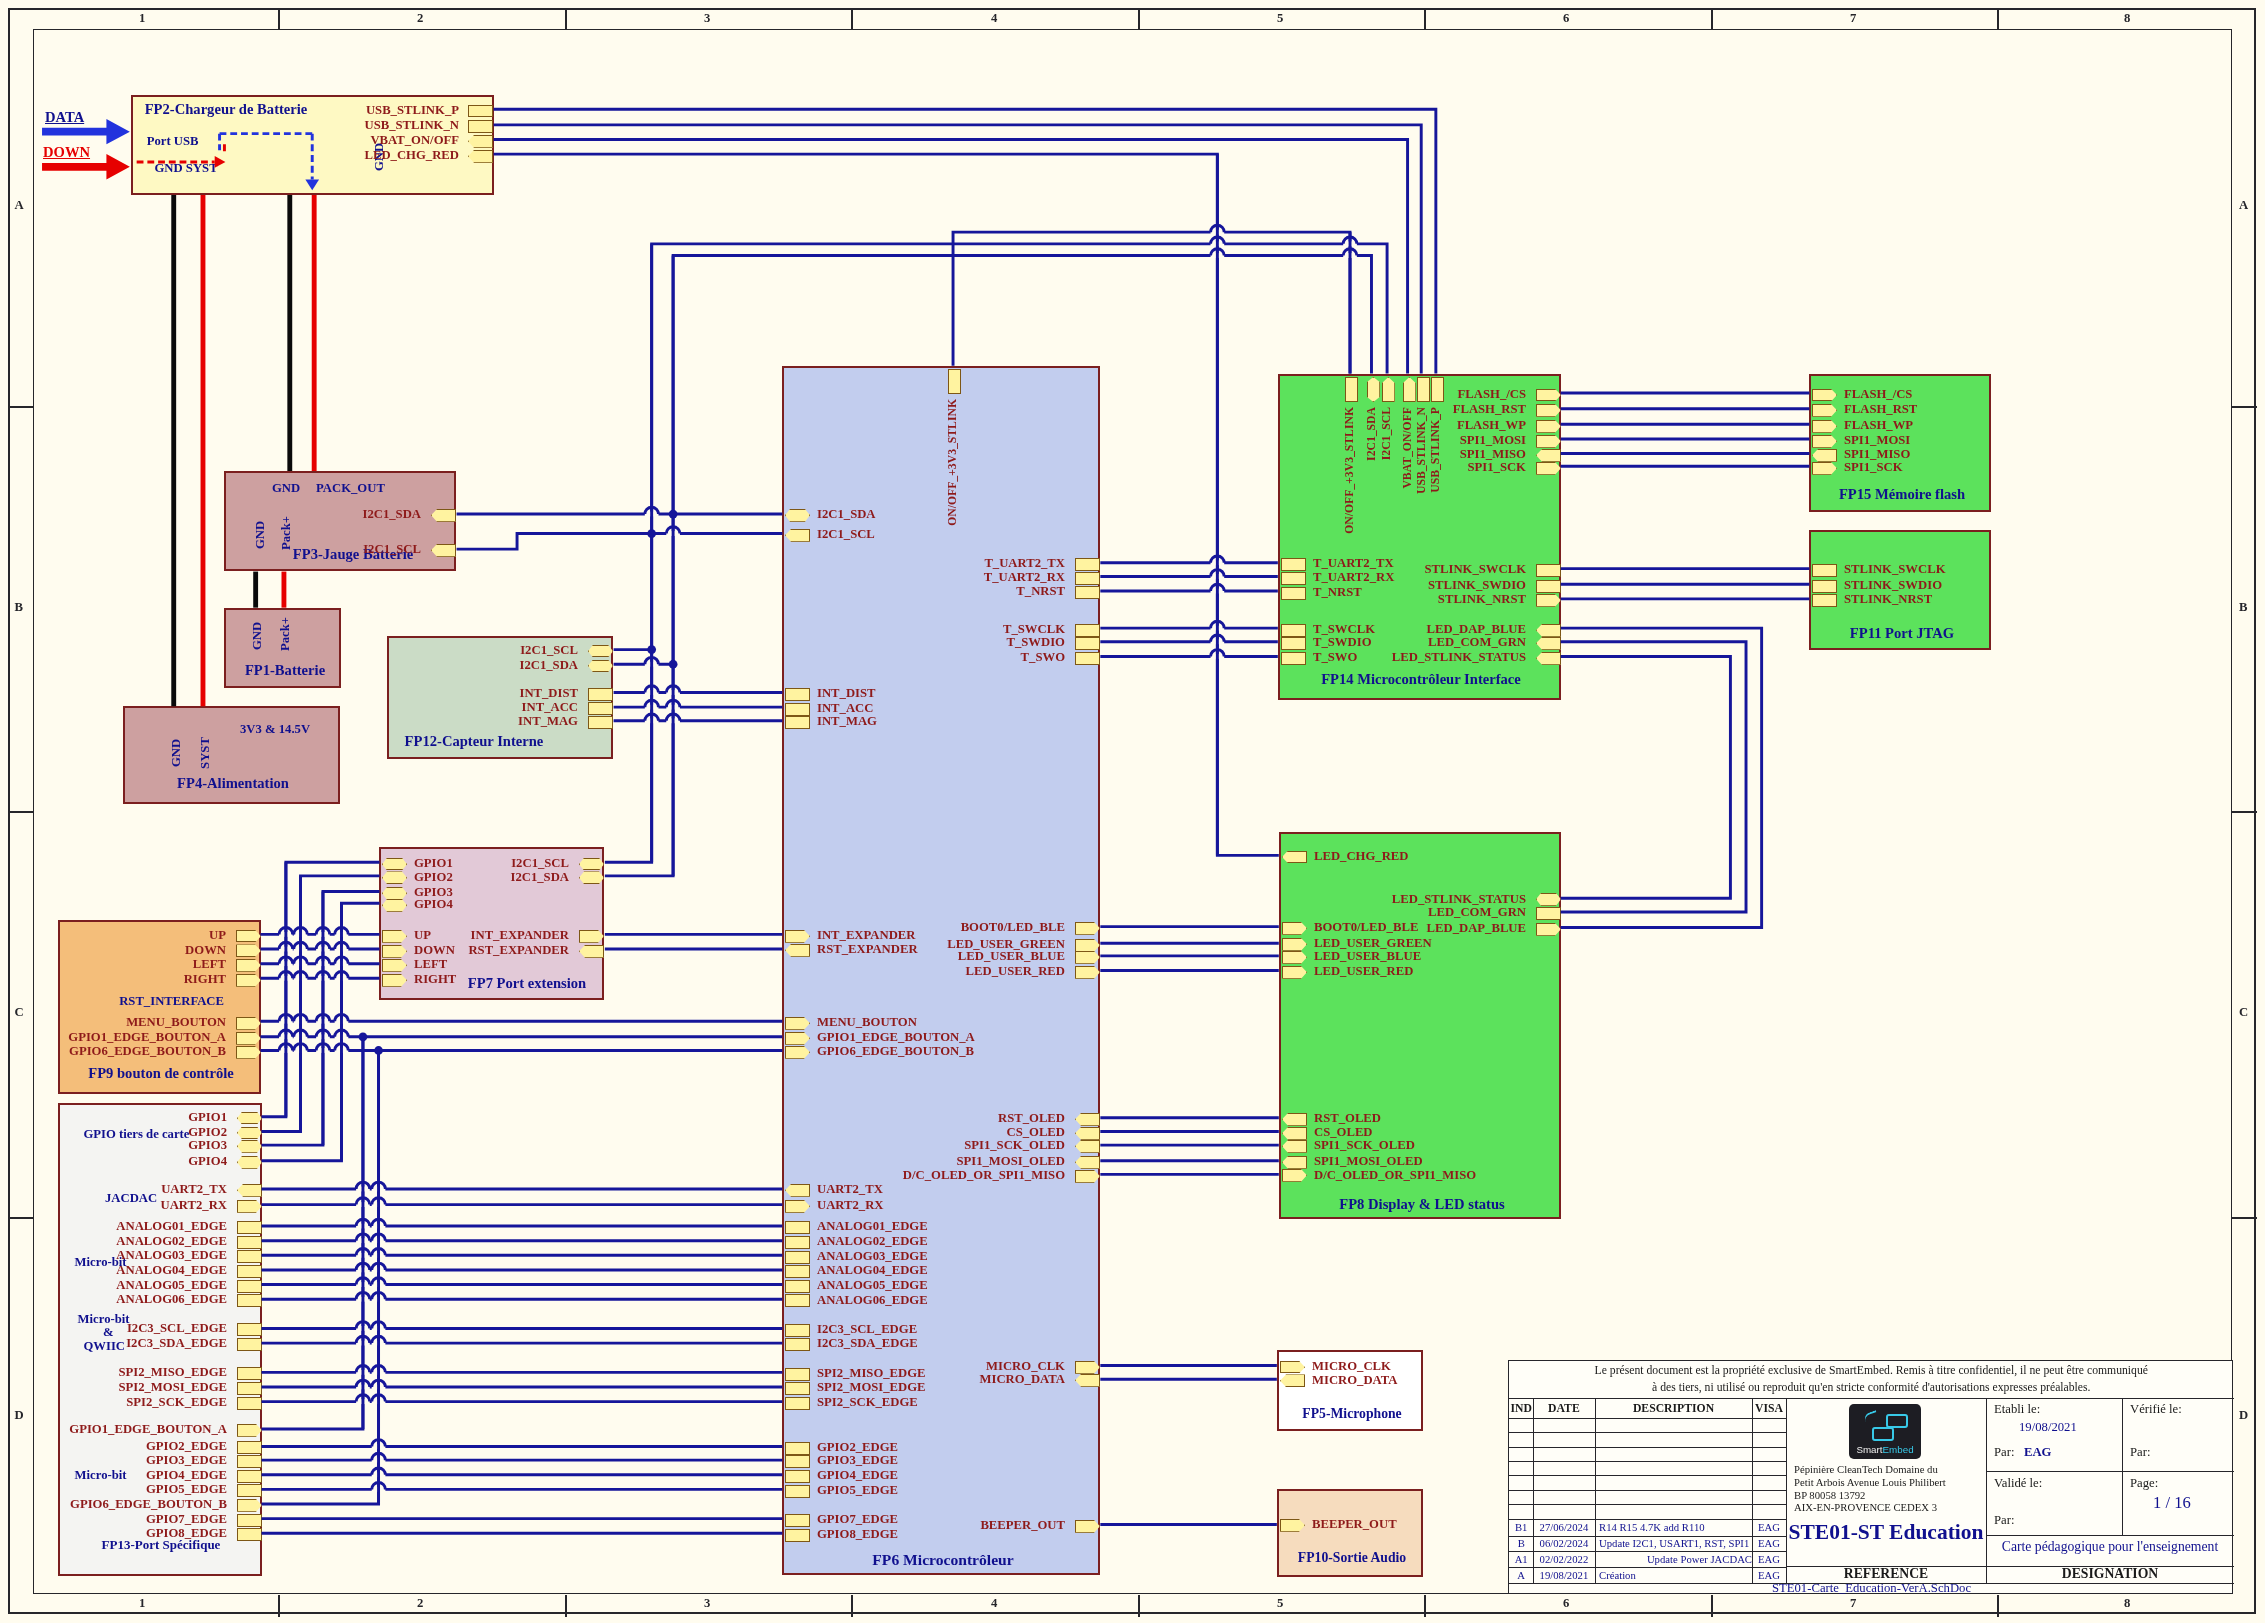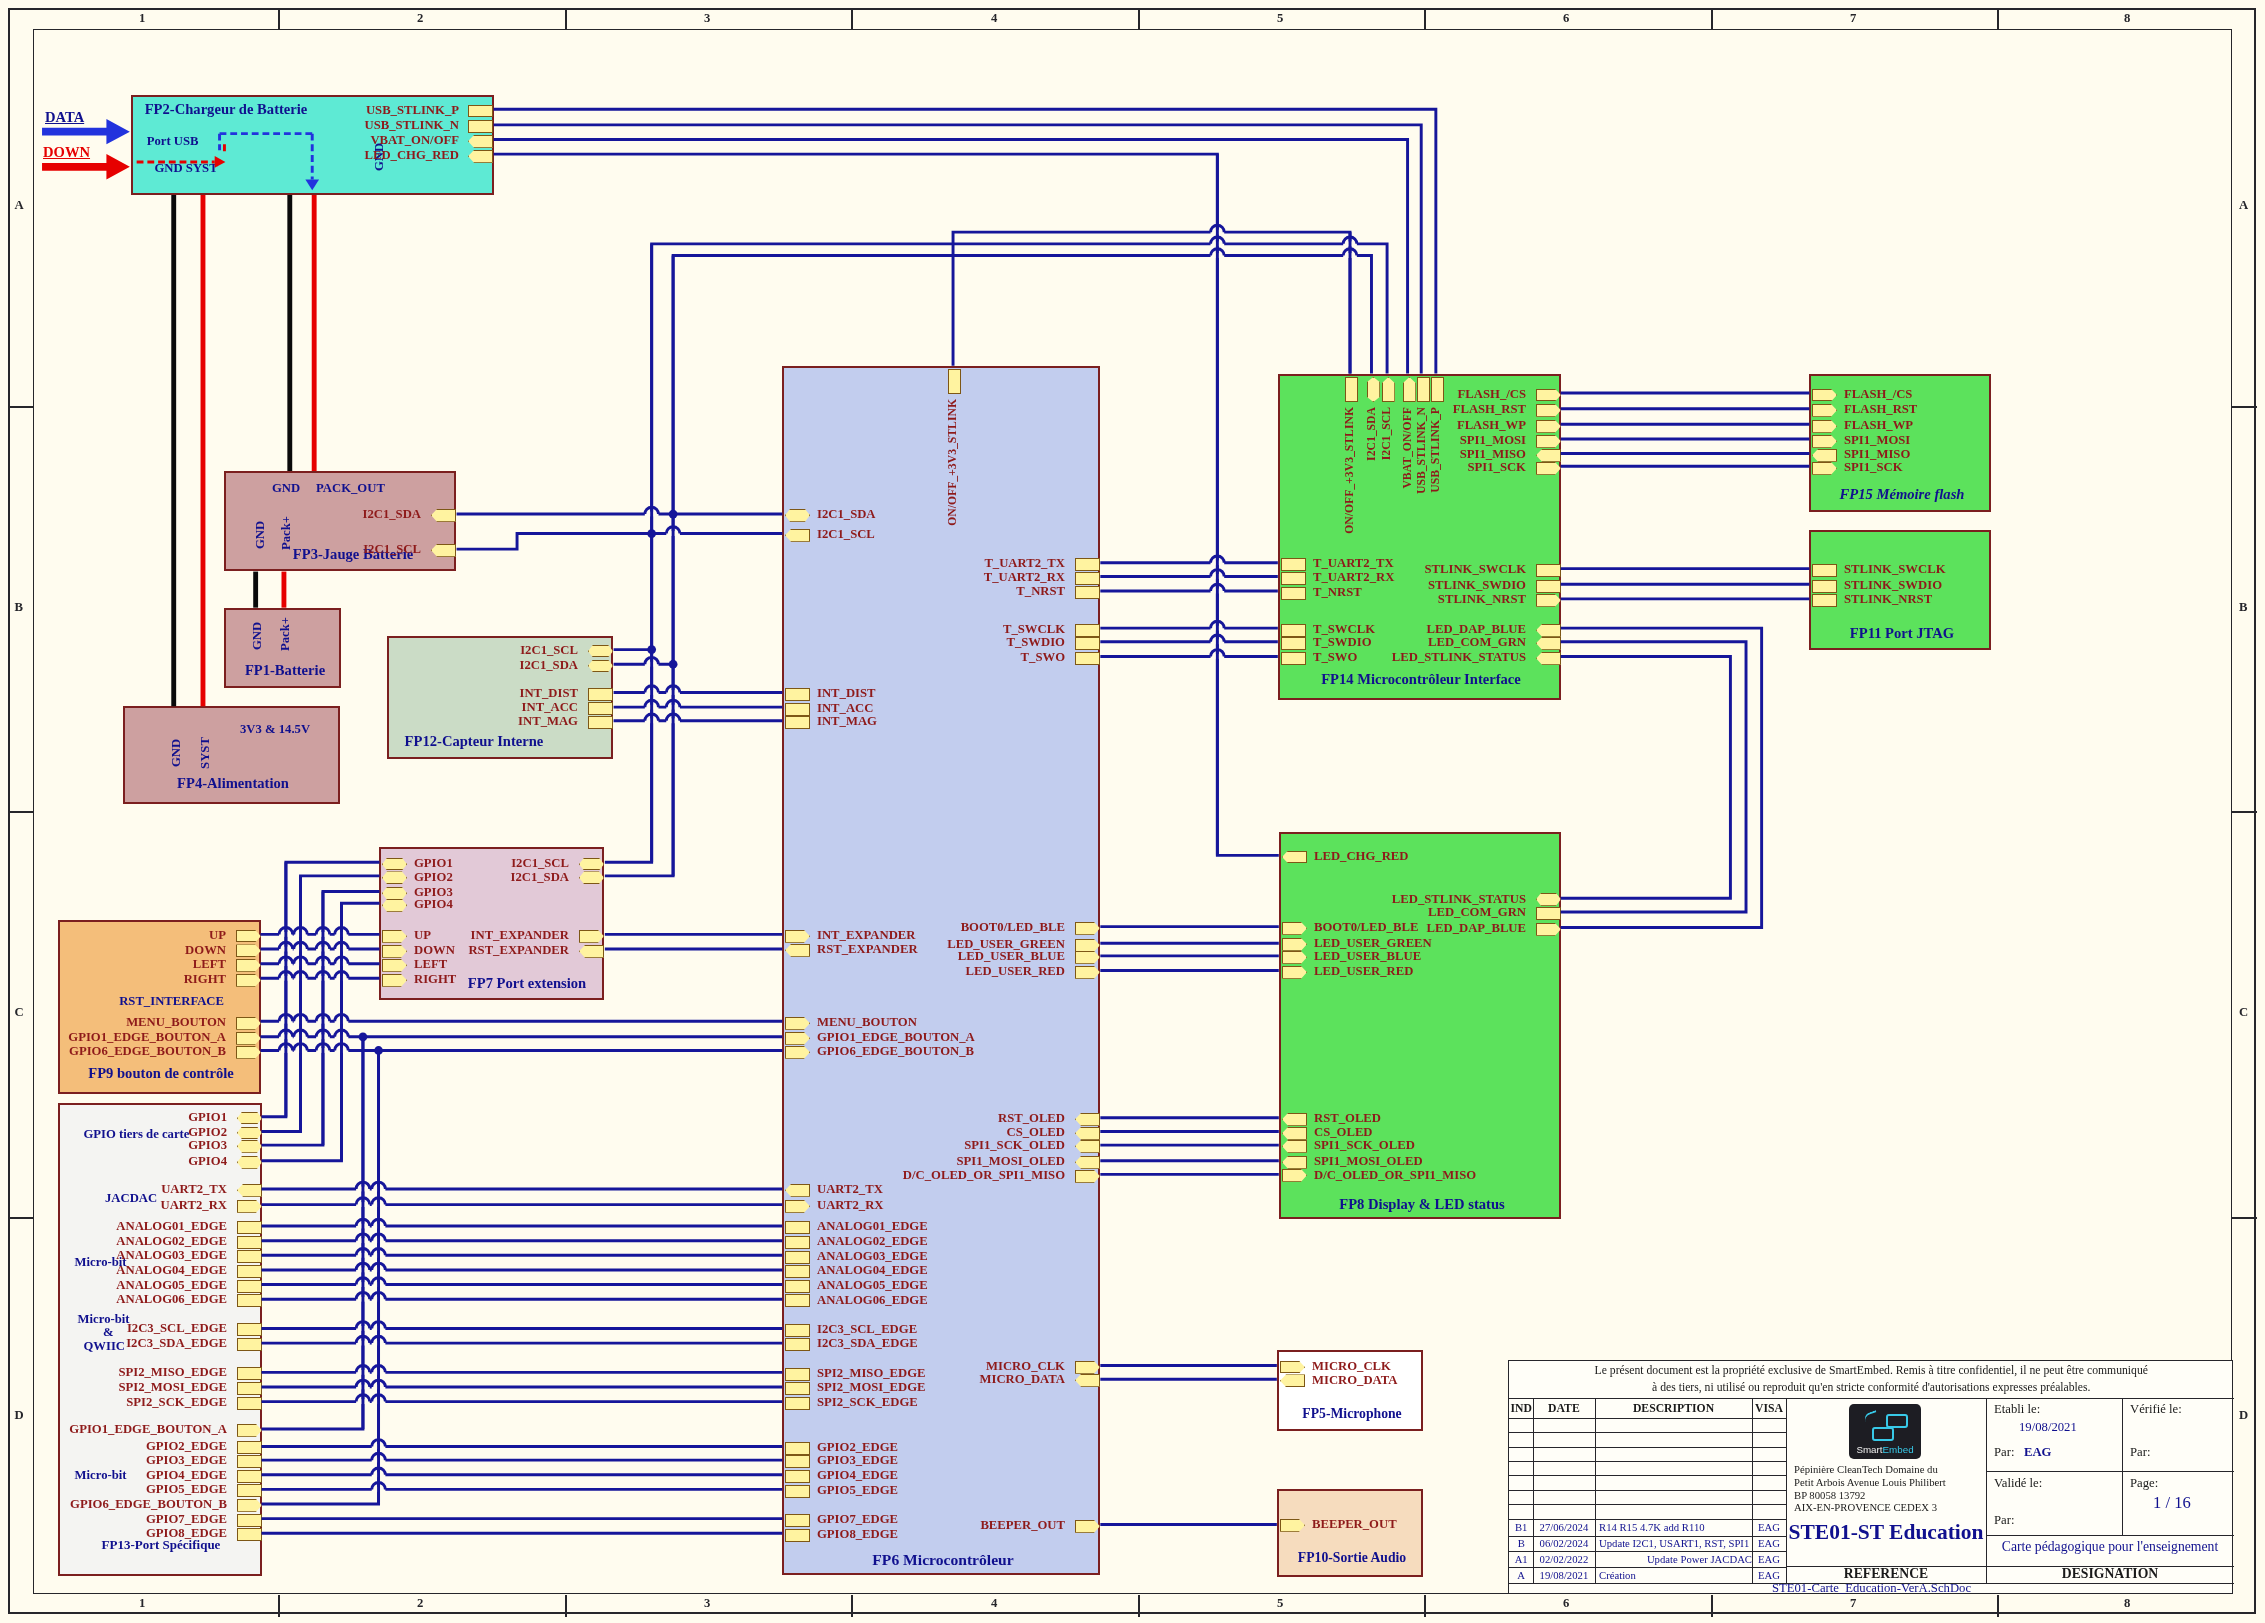--- a/index.html
+++ b/index.html
@@ -90,21 +90,21 @@
       <div class="tick" style="left: 1997px; top: 1595px; width: 1.5px; height: 21.5px;"></div>
       <div class="tick" style="left: 7.8px; top: 406px; width: 25px; height: 1.5px;"></div>
       <div class="tick" style="left: 2232px; top: 406px; width: 25px; height: 1.5px;"></div>
       <div class="tick" style="left: 7.8px; top: 811px; width: 25px; height: 1.5px;"></div>
       <div class="tick" style="left: 2232px; top: 811px; width: 25px; height: 1.5px;"></div>
       <div class="tick" style="left: 7.8px; top: 1217px; width: 25px; height: 1.5px;"></div>
       <div class="tick" style="left: 2232px; top: 1217px; width: 25px; height: 1.5px;"></div>
     </div>
 
   <div id="blocks">
-      <div class="block" style="left: 131px; top: 95px; width: 363px; height: 100px; background: #5eead4;">
+      <div class="block" style="left: 131px; top: 95px; width: 363px; height: 100px; background: #fef9c3;">
         <div class="btext" style="left: 11.7px; top: 4.9px; font-size: 14.6px;">FP2-Chargeur de Batterie</div>
         <div class="btext" style="left: 13.7px; top: 37px;">Port USB</div>
         <div class="btext" style="left: 21.5px; top: 64px;">GND SYST</div>
         <div class="btext vert" style="left: 246px; top: 60px;">GND</div>
         <div class="pin" style="left: 335px; top: 7.8px;"></div>
         <div class="plabel" style="right: 33px; top: 6.8px;">USB_STLINK_P</div>
         <div class="pin" style="left: 335px; top: 23.4px;"></div>
         <div class="plabel" style="right: 33px; top: 22.4px;">USB_STLINK_N</div>
         <div class="pin cl" style="left: 335px; top: 38px;"></div>
         <div class="plabel" style="right: 33px; top: 37px;">VBAT_ON/OFF</div>
@@ -395,21 +395,21 @@
         <div class="pin cr" style="left: 256px; top: 218px;"></div>
         <div class="plabel" style="right: 33px; top: 217px;">STLINK_NRST</div>
         <div class="pin cl" style="left: 256px; top: 248px;"></div>
         <div class="plabel" style="right: 33px; top: 247px;">LED_DAP_BLUE</div>
         <div class="pin cl" style="left: 256px; top: 261px;"></div>
         <div class="plabel" style="right: 33px; top: 260px;">LED_COM_GRN</div>
         <div class="pin cl" style="left: 256px; top: 276px;"></div>
         <div class="plabel" style="right: 33px; top: 275px;">LED_STLINK_STATUS</div>
       </div>
       <div class="block" style="left: 1809px; top: 374px; width: 182px; height: 138px; background: rgb(92, 226, 92);">
-        <div class="btext ctr" style="left: 91px; top: 111px; font-size: 14.6px; font-style: italic;">FP15 Mémoire flash</div>
+        <div class="btext ctr" style="left: 91px; top: 111px; font-size: 14.6px;">FP15 Mémoire flash</div>
         <div class="pin cr" style="left: 1px; top: 12.7px;"></div>
         <div class="plabel" style="left: 33px; top: 11.7px;">FLASH_/CS</div>
         <div class="pin cr" style="left: 1px; top: 28px;"></div>
         <div class="plabel" style="left: 33px; top: 27px;">FLASH_RST</div>
         <div class="pin cr" style="left: 1px; top: 44px;"></div>
         <div class="plabel" style="left: 33px; top: 43px;">FLASH_WP</div>
         <div class="pin cr" style="left: 1px; top: 59px;"></div>
         <div class="plabel" style="left: 33px; top: 58px;">SPI1_MOSI</div>
         <div class="pin cl" style="left: 1px; top: 73px;"></div>
         <div class="plabel" style="left: 33px; top: 72px;">SPI1_MISO</div>

